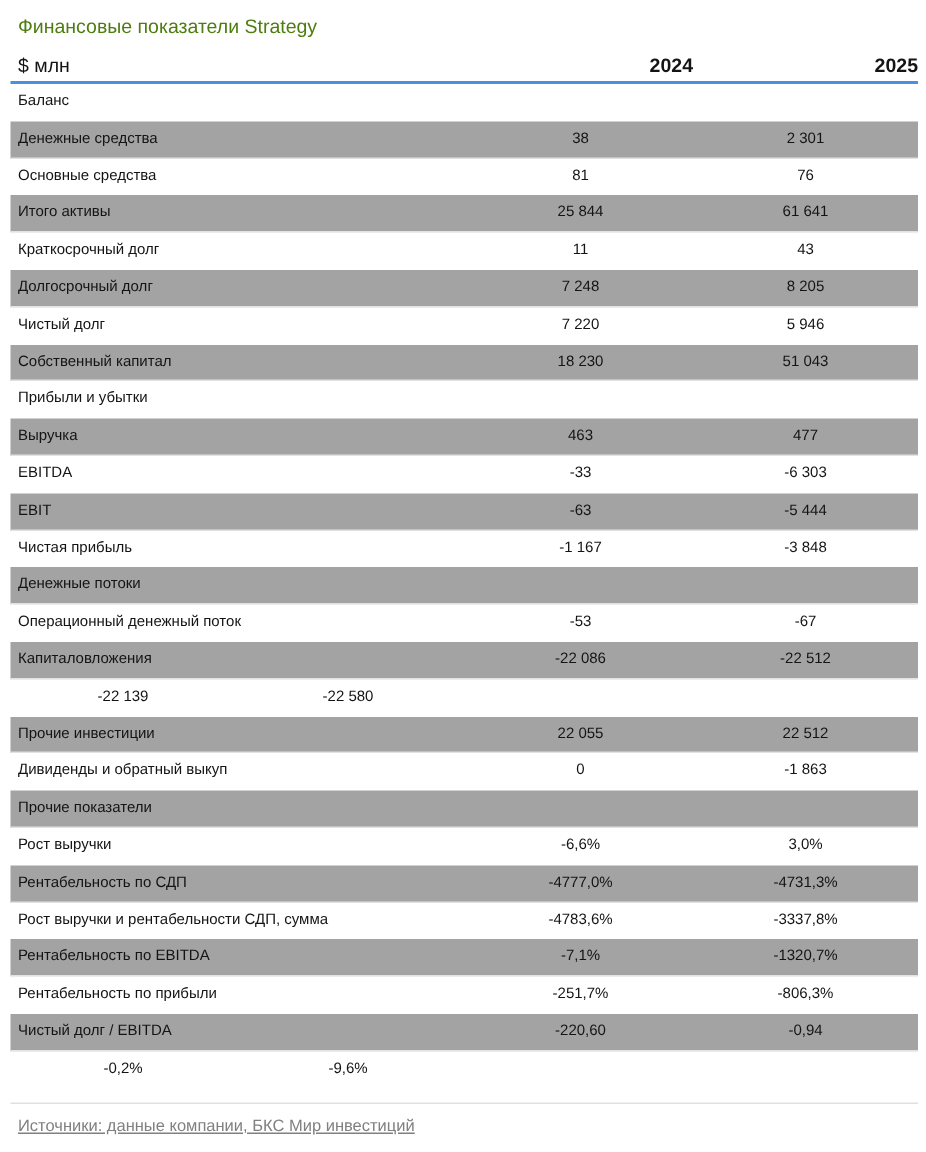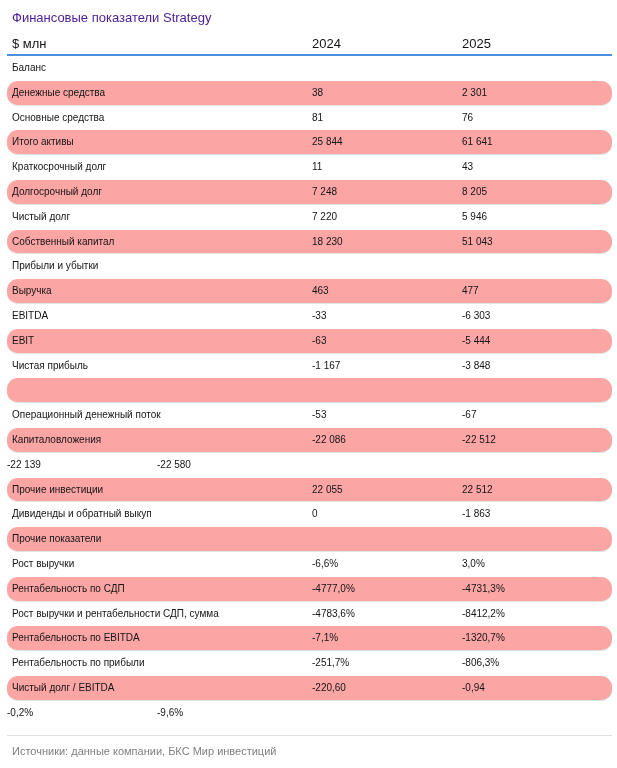--- a/index.html
+++ b/index.html
@@ -14,60 +14,60 @@
   }
   .page {
     width: 605px;
     margin-left: 7px;
     padding-top: 9px;
   }
   .title {
     font-size: 13px;
     line-height: 17px;
     padding-left: 5px;
-    color: #4c1d95;
+    color: #4d7c0f;
   }
   .thead {
     display: flex;
     margin-top: 7px;
     height: 21px;
     line-height: 21px;
     font-size: 13px;
     border-bottom: 2px solid #4A90E2;
   }
   .thead .label { flex: 1; padding-left: 5px; }
-  .thead .year  { width: 150px; text-align: left; }
+  .thead .year  { width: 150px; text-align: right; font-weight: bold; }
   .tbody { width: 100%; }
   .row {
     display: flex;
     height: 24.8px;
     line-height: 24.5px;
     font-size: 10px;
     box-sizing: border-box;
     background: #ffffff;
   }
   .row.stripe {
-    background: #fca5a5;
+    background: #a3a3a3;
     border-bottom: 1px solid #e2e2e2;
-    border-radius: 11px;
   }
   .cell.label { flex: 1; padding-left: 5px; white-space: nowrap; overflow: hidden; }
-  .cell.val   { width: 150px; text-align: left; white-space: nowrap; }
+  .cell.val   { width: 150px; text-align: center; white-space: nowrap; }
   .sources-divider {
     margin-top: 9px;
     height: 0;
     border-top: 1px solid #e0e0e0;
     width: 100%;
   }
   .sources {
     margin-top: 9px;
     padding-left: 5px;
     font-size: 11px;
     line-height: 13px;
     color: #808080;
+    text-decoration: underline;
   }
 </style>
 </head>
 <body>
 
 <div class="page">
 
   <div class="title">Финансовые показатели Strategy</div>
 
   <div class="thead">
@@ -136,20 +136,21 @@
         <div class="cell label">EBIT</div>
         <div class="cell val">-63</div>
         <div class="cell val">-5 444</div>
       </div>
       <div class="row">
         <div class="cell label">Чистая прибыль</div>
         <div class="cell val">-1 167</div>
         <div class="cell val">-3 848</div>
       </div>
       <div class="row stripe">
+        <div class="cell label">Денежные потоки</div>
         <div class="cell val"></div>
         <div class="cell val"></div>
       </div>
       <div class="row">
         <div class="cell label">Операционный денежный поток</div>
         <div class="cell val">-53</div>
         <div class="cell val">-67</div>
       </div>
       <div class="row stripe">
         <div class="cell label">Капиталовложения</div>
@@ -181,21 +182,21 @@
         <div class="cell val">3,0%</div>
       </div>
       <div class="row stripe">
         <div class="cell label">Рентабельность по СДП</div>
         <div class="cell val">-4777,0%</div>
         <div class="cell val">-4731,3%</div>
       </div>
       <div class="row">
         <div class="cell label">Рост выручки и рентабельности СДП, сумма</div>
         <div class="cell val">-4783,6%</div>
-        <div class="cell val">-8412,2%</div>
+        <div class="cell val">-3337,8%</div>
       </div>
       <div class="row stripe">
         <div class="cell label">Рентабельность по EBITDA</div>
         <div class="cell val">-7,1%</div>
         <div class="cell val">-1320,7%</div>
       </div>
       <div class="row">
         <div class="cell label">Рентабельность по прибыли</div>
         <div class="cell val">-251,7%</div>
         <div class="cell val">-806,3%</div>

